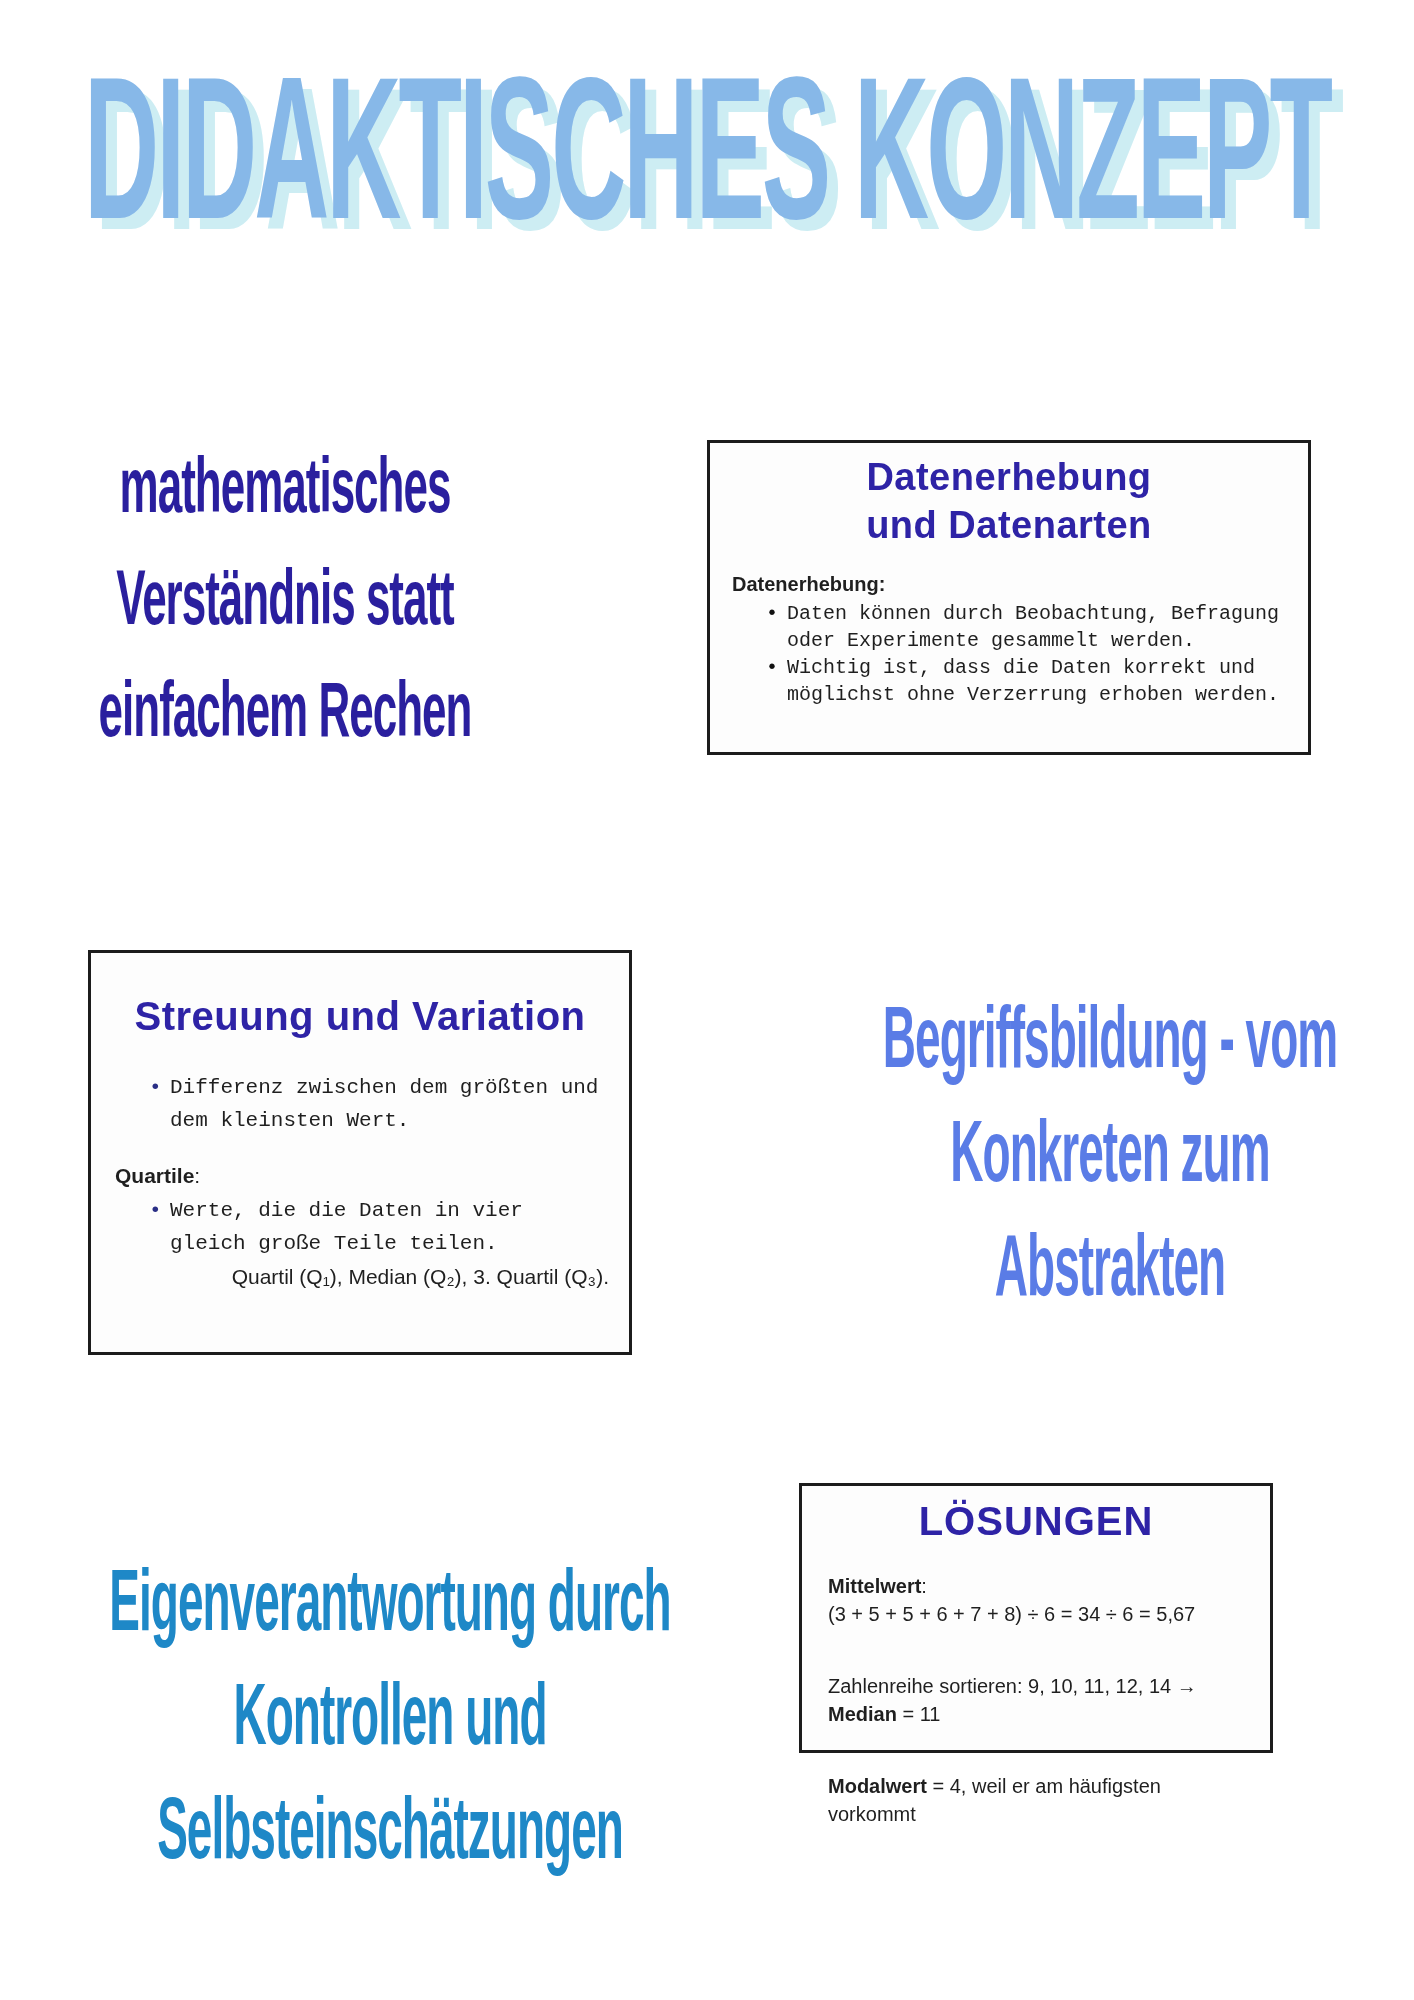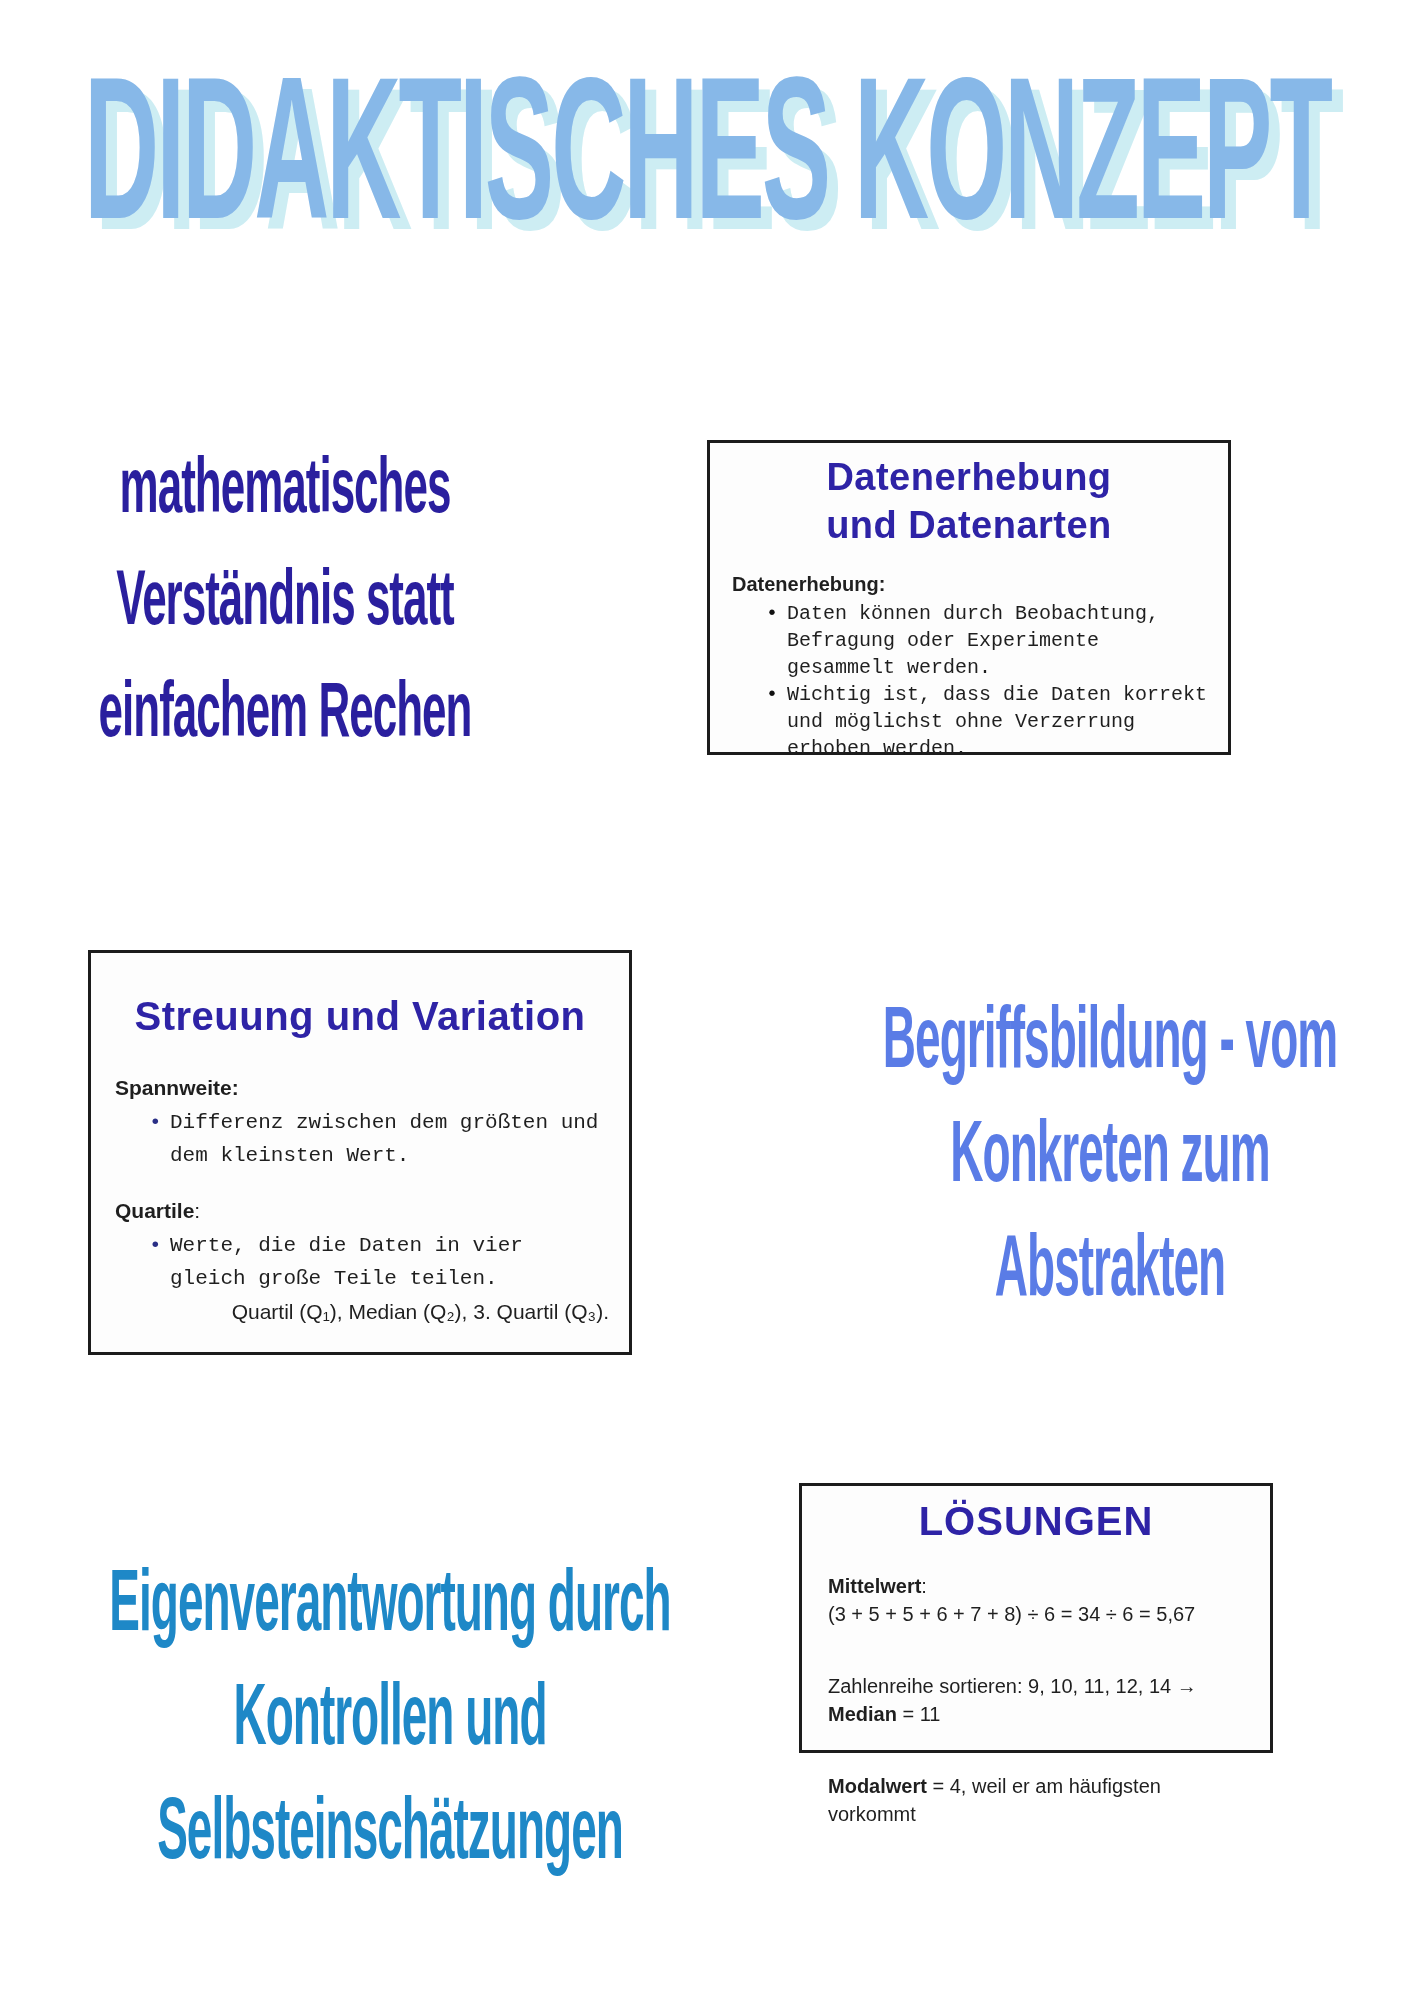--- a/index.html
+++ b/index.html
@@ -56,21 +56,21 @@
   }
 
   
   .card {
     position: absolute;
     background: #fdfdfd;
     border: 3px solid #1c1c1c;
     box-sizing: border-box;
     color: #1f1f1f;
   }
-  .card-datenerhebung { left: 707px; top: 440px;  width: 524px; height: 315px; }
+  .card-datenerhebung { left: 707px; top: 440px;  width: 604px; height: 315px; }
   .card-streuung      { left: 88px;  top: 950px;  width: 544px; height: 405px; }
   .card-loesungen     { left: 799px; top: 1483px; width: 474px; height: 270px; }
 
   .card-title {
     text-align: center;
     font-weight: bold;
     color: #2e23a6;
   }
   .card-datenerhebung .card-title { font-size: 38px; line-height: 48px; margin-top: 10px; letter-spacing: 0.5px; }
   .card-streuung      .card-title { font-size: 40px; line-height: 50px; margin-top: 38px; letter-spacing: 0.5px; }
@@ -121,21 +121,20 @@
       <ul class="bullet-list">
         <li>Daten können durch Beobachtung, Befragung oder Experimente gesammelt werden.</li>
         <li>Wichtig ist, dass die Daten korrekt und möglichst ohne Verzerrung erhoben werden.</li>
       </ul>
     </div>
   </div>
 
   <div class="card card-streuung">
     <div class="card-title">Streuung und Variation</div>
     <div class="card-body">
-      <div class="section-heading">Spannweite:</div>
       <ul class="bullet-list">
         <li>Differenz zwischen dem größten und dem kleinsten Wert.</li>
       </ul>
       <div class="section-gap">
         <span class="bold-word">Quartile</span><span>:</span>
       </div>
       <ul class="bullet-list">
         <li>Werte, die die Daten in vier gleich große Teile teilen.</li>
       </ul>
       <div class="note-line">Quartil (Q₁), Median (Q₂), 3. Quartil (Q₃).</div>

